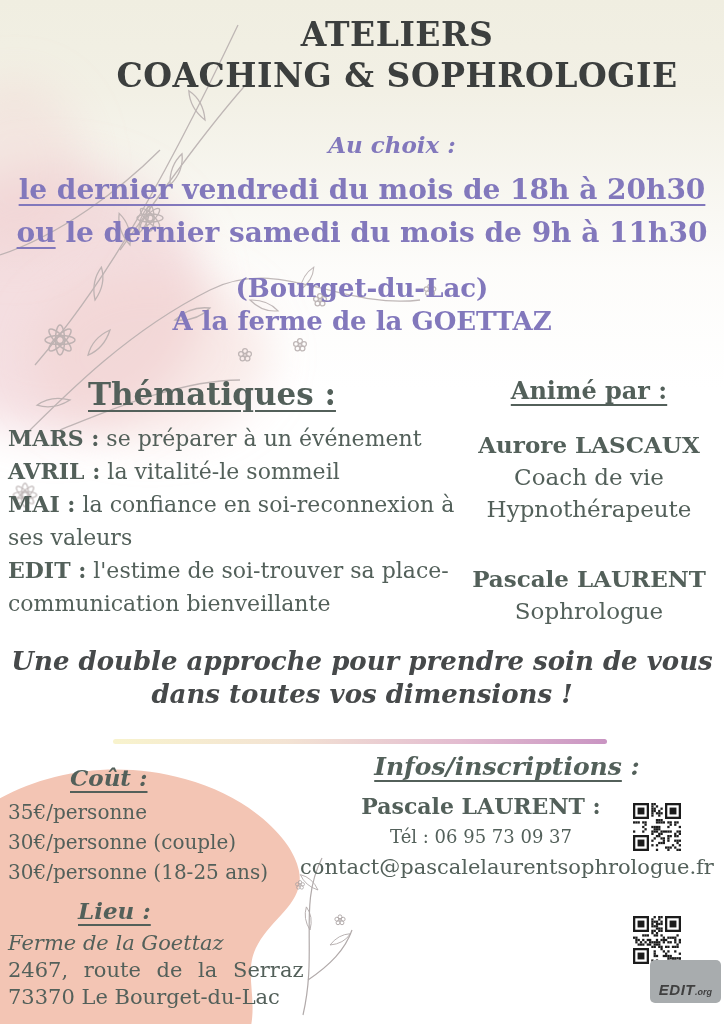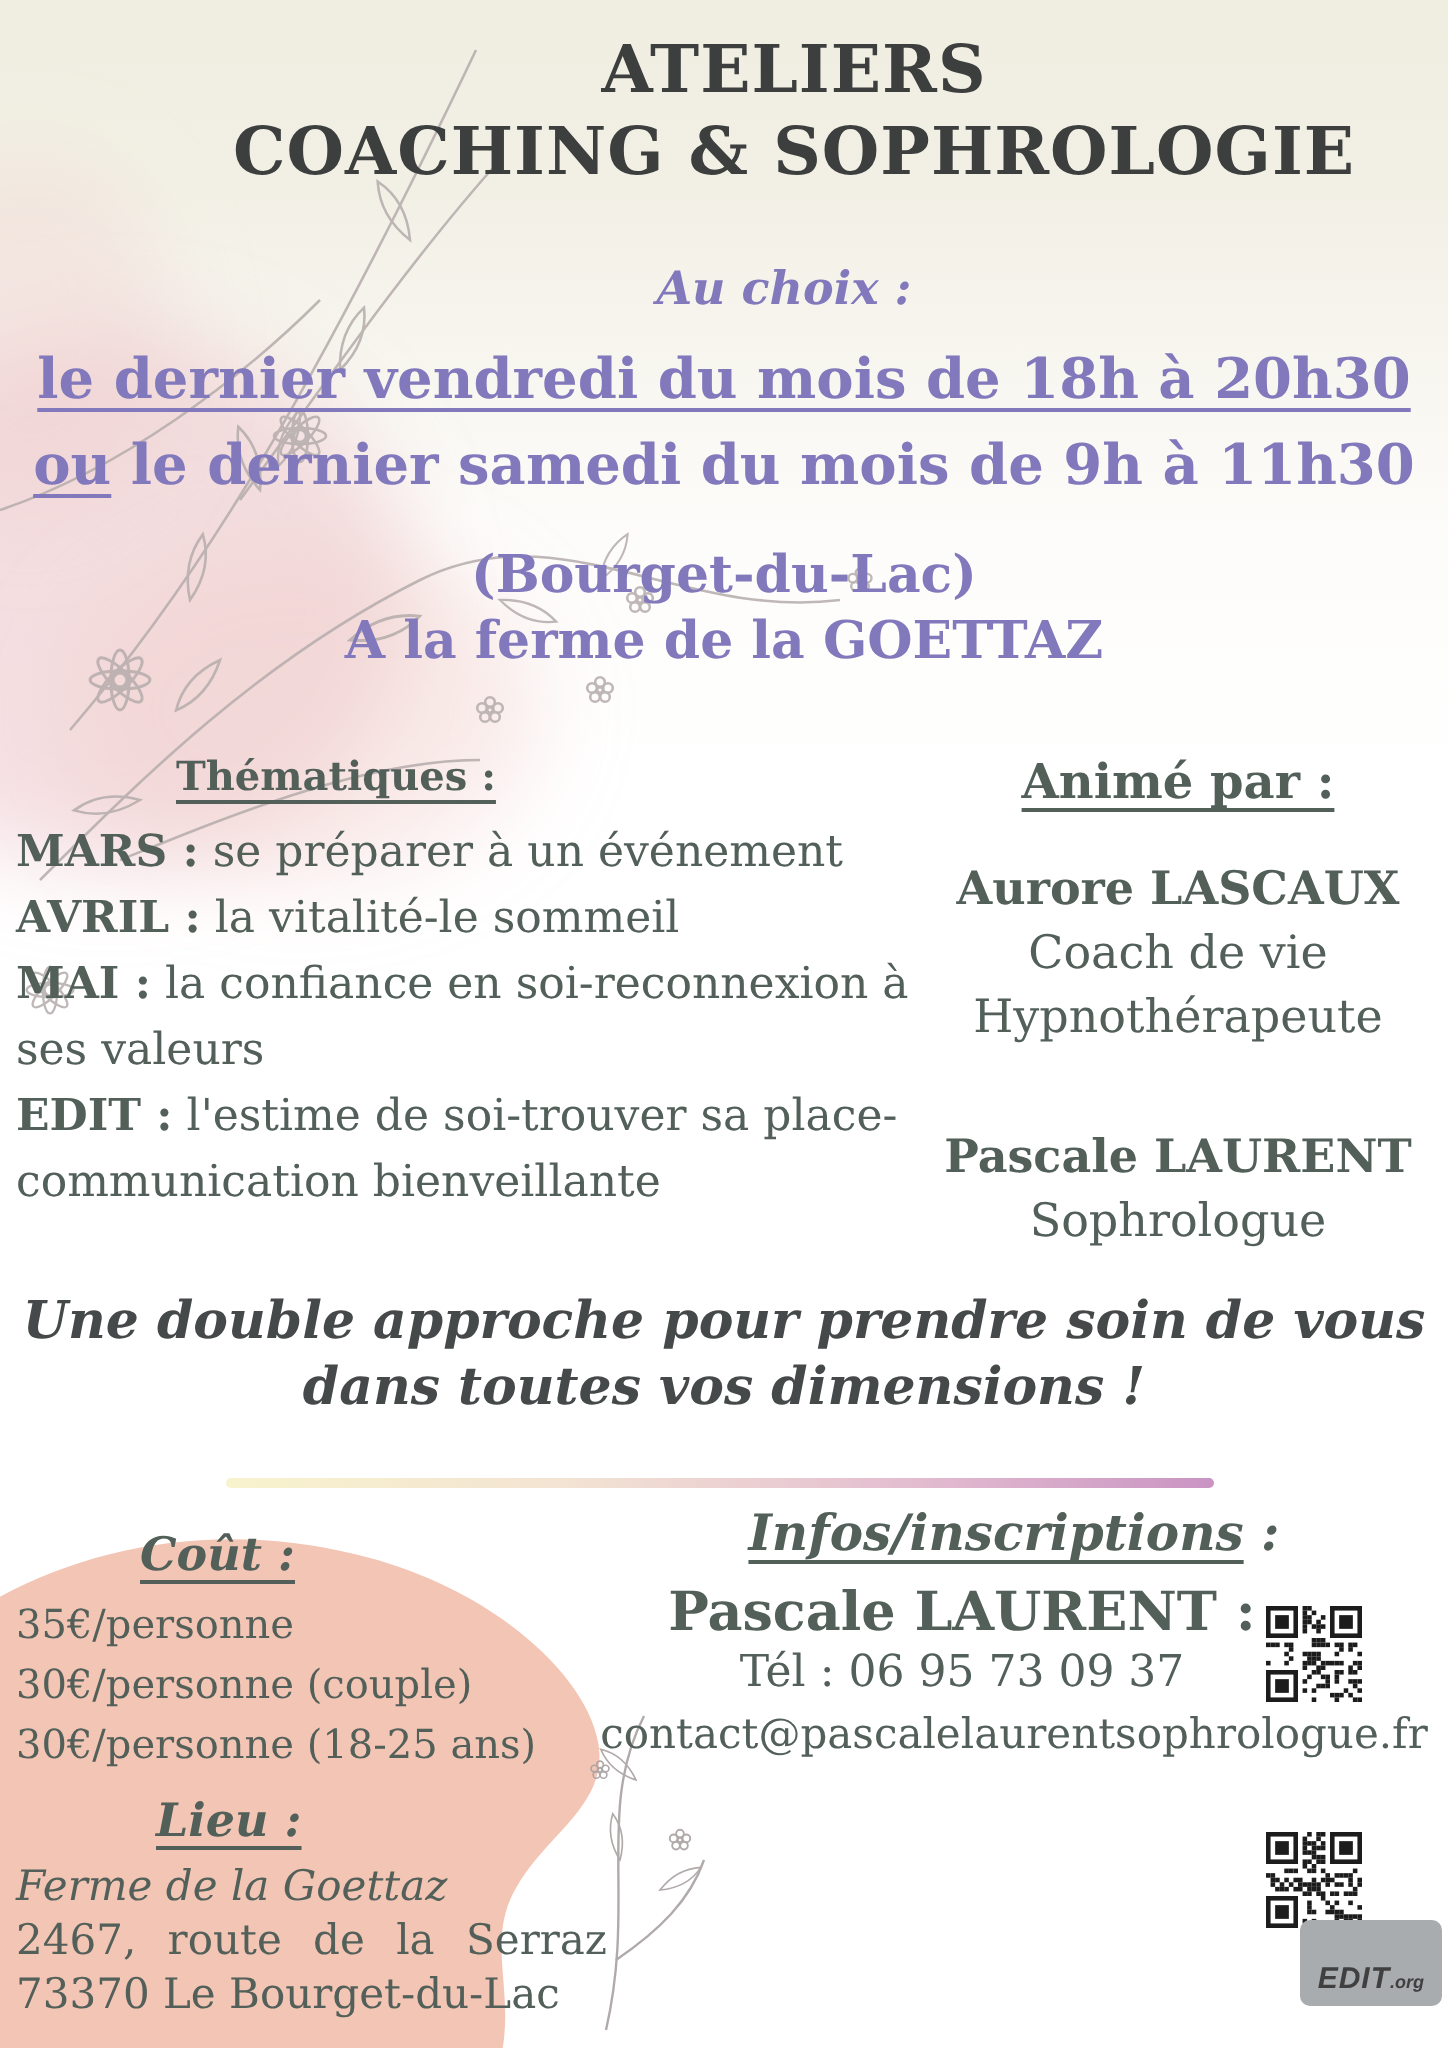--- a/index.html
+++ b/index.html
@@ -17,21 +17,21 @@
   
   .au-choix{position:absolute;top:131px;left:60px;right:0;text-align:center;
     color:var(--purple,#8278bc);font-weight:bold;font-style:italic;font-size:23px;}
   .sched{position:absolute;top:168px;left:0;right:0;text-align:center;
     color:var(--purple,#8278bc);font-weight:bold;font-size:28px;line-height:43px;}
   .u{text-decoration:underline;text-decoration-thickness:2px;text-underline-offset:5px;}
   .location{position:absolute;top:272px;left:0;right:0;text-align:center;
     color:var(--purple,#8278bc);font-weight:bold;font-size:26px;line-height:33px;}
   
   .themes{position:absolute;top:376px;left:8px;width:458px;color:var(--body,#53605a);}
-  .themes h2{margin:0 0 10px 80px;font-size:20px;font-weight:bold;width:fit-content;
+  .themes h2{margin:0 0 10px 80px;font-size:31px;font-weight:bold;width:fit-content;
     text-decoration:underline;text-decoration-thickness:2px;text-underline-offset:5px;}
   .themes p{margin:0;font-size:22px;line-height:33px;}
   .themes b{font-weight:bold;}
   .animators{position:absolute;top:376px;left:458px;width:262px;text-align:center;color:var(--body,#53605a);}
   .animators h2{margin:0 0 24px 0;font-size:24px;font-weight:bold;
     text-decoration:underline;text-decoration-thickness:2px;text-underline-offset:5px;}
   .person div{font-size:23px;line-height:32px;}
   .person .pname{font-weight:bold;}
   .person + .person{margin-top:38px;}
   
@@ -46,22 +46,22 @@
   .cost div{font-size:20px;line-height:30px;}
   .venue{position:absolute;top:897px;left:8px;width:310px;color:var(--body,#53605a);}
   .venue h2{margin:0 0 6px 70px;width:fit-content;font-size:23px;font-weight:bold;font-style:italic;
     text-decoration:underline;text-decoration-thickness:2px;text-underline-offset:5px;}
   .venue .vname{font-style:italic;font-size:21px;line-height:27px;}
   .venue .addr1{font-size:21px;line-height:27px;word-spacing:9px;}
   .venue .addr2{font-size:21px;line-height:27px;}
   
   .infos{position:absolute;top:752px;left:290px;width:434px;text-align:center;color:var(--body,#53605a);}
   .infos h2{margin:0 0 10px 0;font-size:25px;font-weight:bold;font-style:italic;}
-  .entry .cname{font-size:27px;font-weight:bold;line-height:31px;padding-right:52px;}
-  .entry .cphone{font-size:22px;line-height:30px;padding-right:52px;}
+  .entry .cname{font-size:22px;font-weight:bold;line-height:31px;padding-right:52px;}
+  .entry .cphone{font-size:18px;line-height:30px;padding-right:52px;}
   .entry .cemail{font-size:21px;line-height:30px;}
   .entry + .entry{margin-top:22px;}
   .qr{position:absolute;width:48px;height:48px;}
   .qr1{left:633px;top:803px;}
   .qr2{left:633px;top:916px;}
   
   .watermark{position:absolute;right:3px;bottom:21px;background:#a8acae;border-radius:5px;
     padding:21px 9px 4px 9px;color:#404040;font-family:"Liberation Sans","DejaVu Sans",sans-serif;
     font-weight:bold;font-style:italic;}
   .wm-main{font-size:15px;letter-spacing:.5px;}

